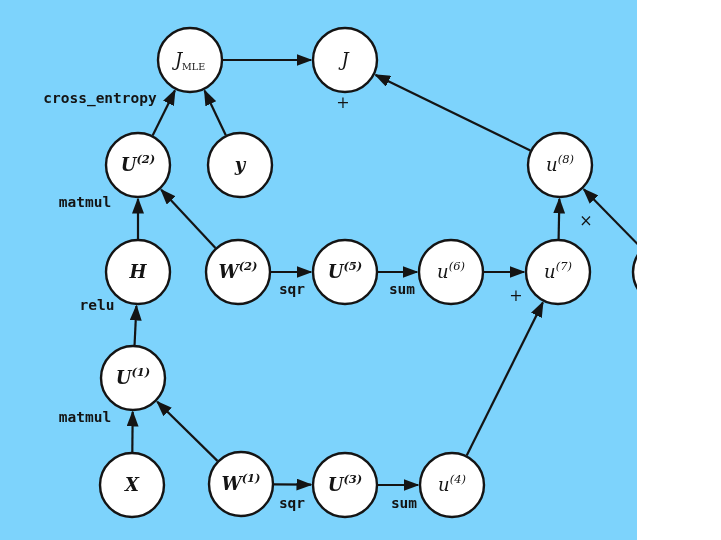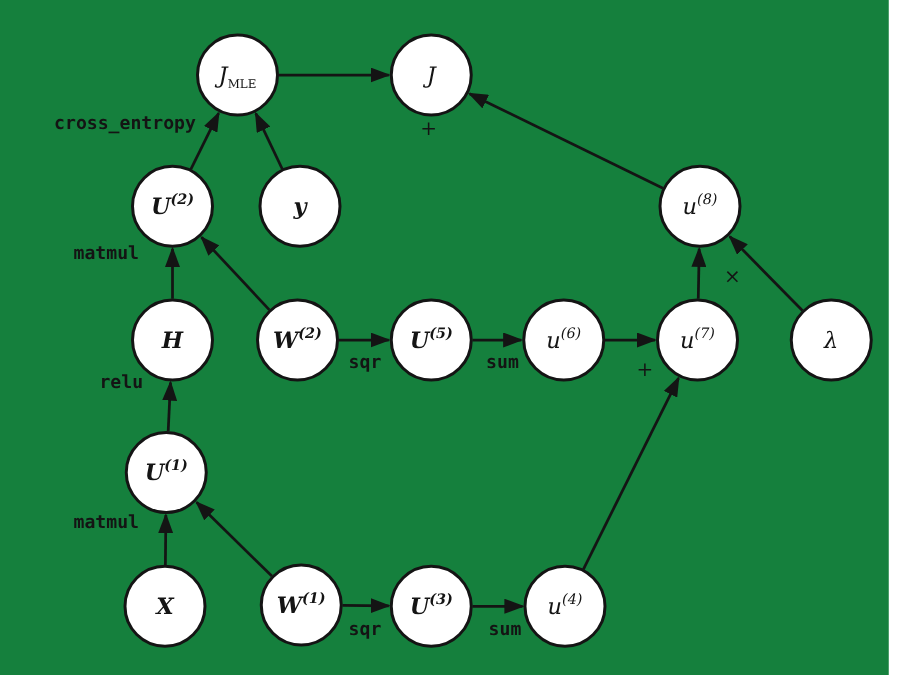--- a/index.html
+++ b/index.html
@@ -3,23 +3,23 @@
 <meta charset="utf-8">
 <style>
   html, body {
     margin: 0;
     padding: 0;
     background: #ffffff;
     font-family: "DejaVu Serif", serif;
   }
   .figure-wrap {
     position: relative;
-    width: 711px;
+    width: 637px;
     height: 540px;
-    background: #15803d;
+    background: #7dd3fc;
     overflow: hidden;
     text-decoration: underline;
   }
   svg text { user-select: none; }
   .node-circle { fill: #ffffff; }
   .node-label {
     font-family: "DejaVu Serif", serif;
     font-style: italic;
   }
   .op-label {

